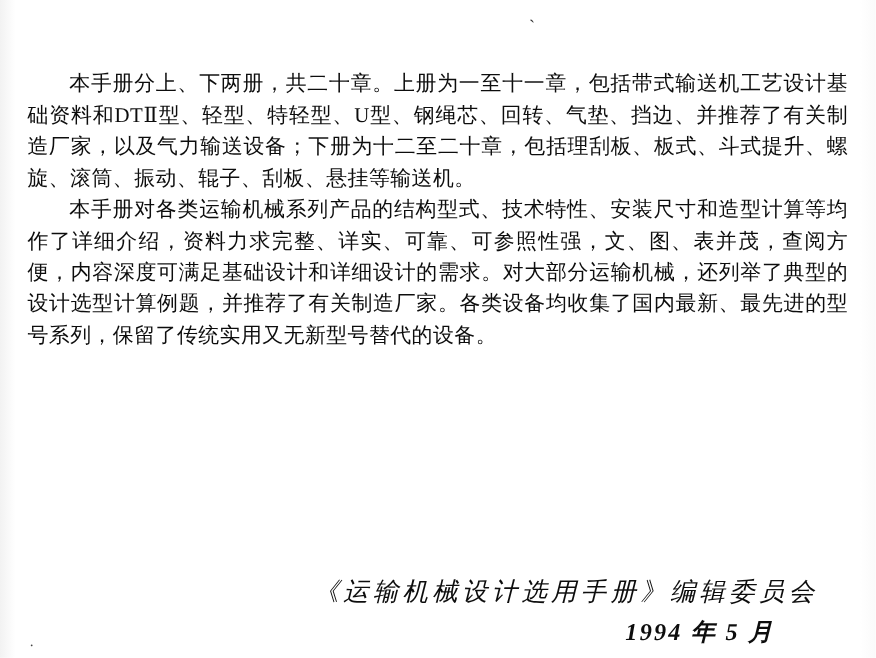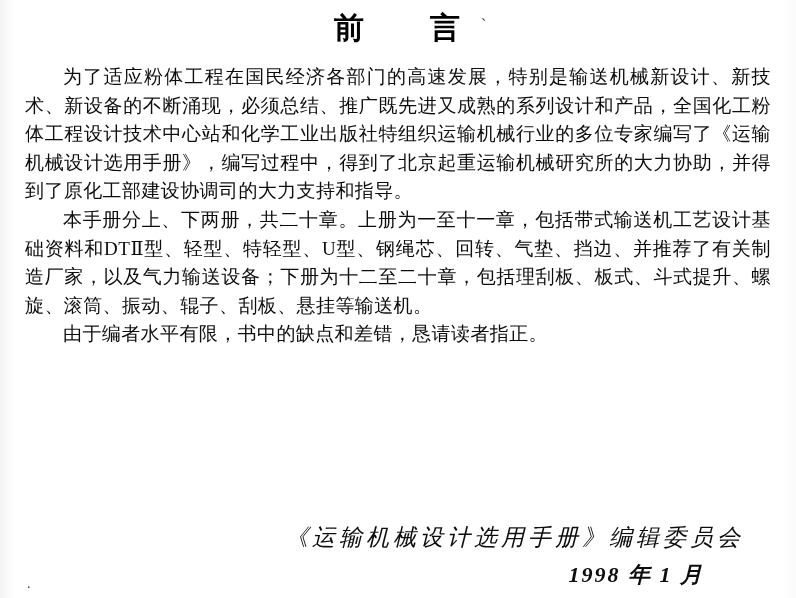--- a/index.html
+++ b/index.html
@@ -71,29 +71,27 @@
     left: 27px; top: 576px;
     font-size: 14px;
     color: #444;
   }
 </style>
 </head>
 <body>
 
 <div class="page">
 
-  <h1 class="title">前　　言</h1>
 
   <span class="title-tick">`</span>
 
   <div class="body-text">
-    <p>为了适应粉体工程在国民经济各部门的高速发展，特别是输送机械新设计、新技术、新设备的不断涌现，必须总结、推广既先进又成熟的系列设计和产品，全国化工粉体工程设计技术中心站和化学工业出版社特组织运输机械行业的多位专家编写了《运输机械设计选用手册》，编写过程中，得到了北京起重运输机械研究所的大力协助，并得到了原化工部建设协调司的大力支持和指导。</p>
     <p>本手册分上、下两册，共二十章。上册为一至十一章，包括带式输送机工艺设计基础资料和DTⅡ型、轻型、特轻型、U型、钢绳芯、回转、气垫、挡边、并推荐了有关制造厂家，以及气力输送设备；下册为十二至二十章，包括理刮板、板式、斗式提升、螺旋、滚筒、振动、辊子、刮板、悬挂等输送机。</p>
-    <p>由于编者水平有限，书中的缺点和差错，恳请读者指正。</p>
+    <p>本手册对各类运输机械系列产品的结构型式、技术特性、安装尺寸和造型计算等均作了详细介绍，资料力求完整、详实、可靠、可参照性强，文、图、表并茂，查阅方便，内容深度可满足基础设计和详细设计的需求。对大部分运输机械，还列举了典型的设计选型计算例题，并推荐了有关制造厂家。各类设备均收集了国内最新、最先进的型号系列，保留了传统实用又无新型号替代的设备。</p>
   </div>
 
   <div class="signature">《运输机械设计选用手册》编辑委员会</div>
 
-  <div class="date">1998 年 1 月</div>
+  <div class="date">1994 年 5 月</div>
 
   <span class="bottom-dot">.</span>
 
 </div>
 
 </body></html>

